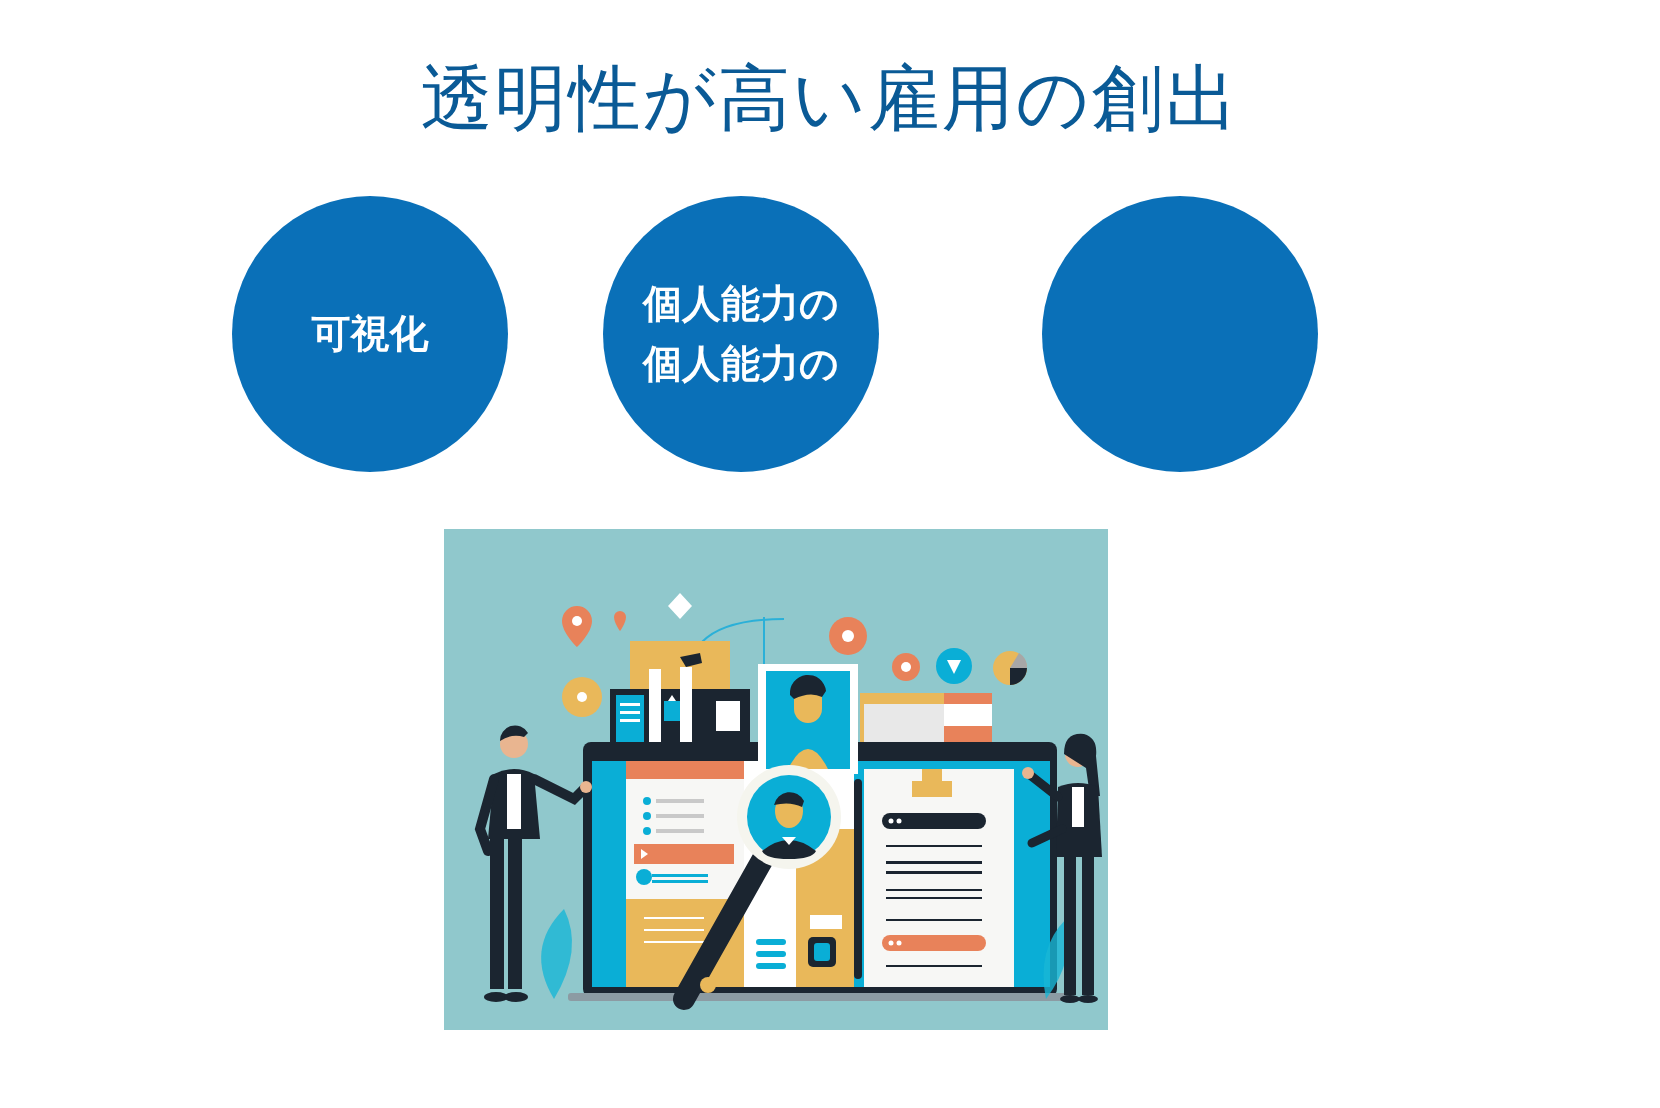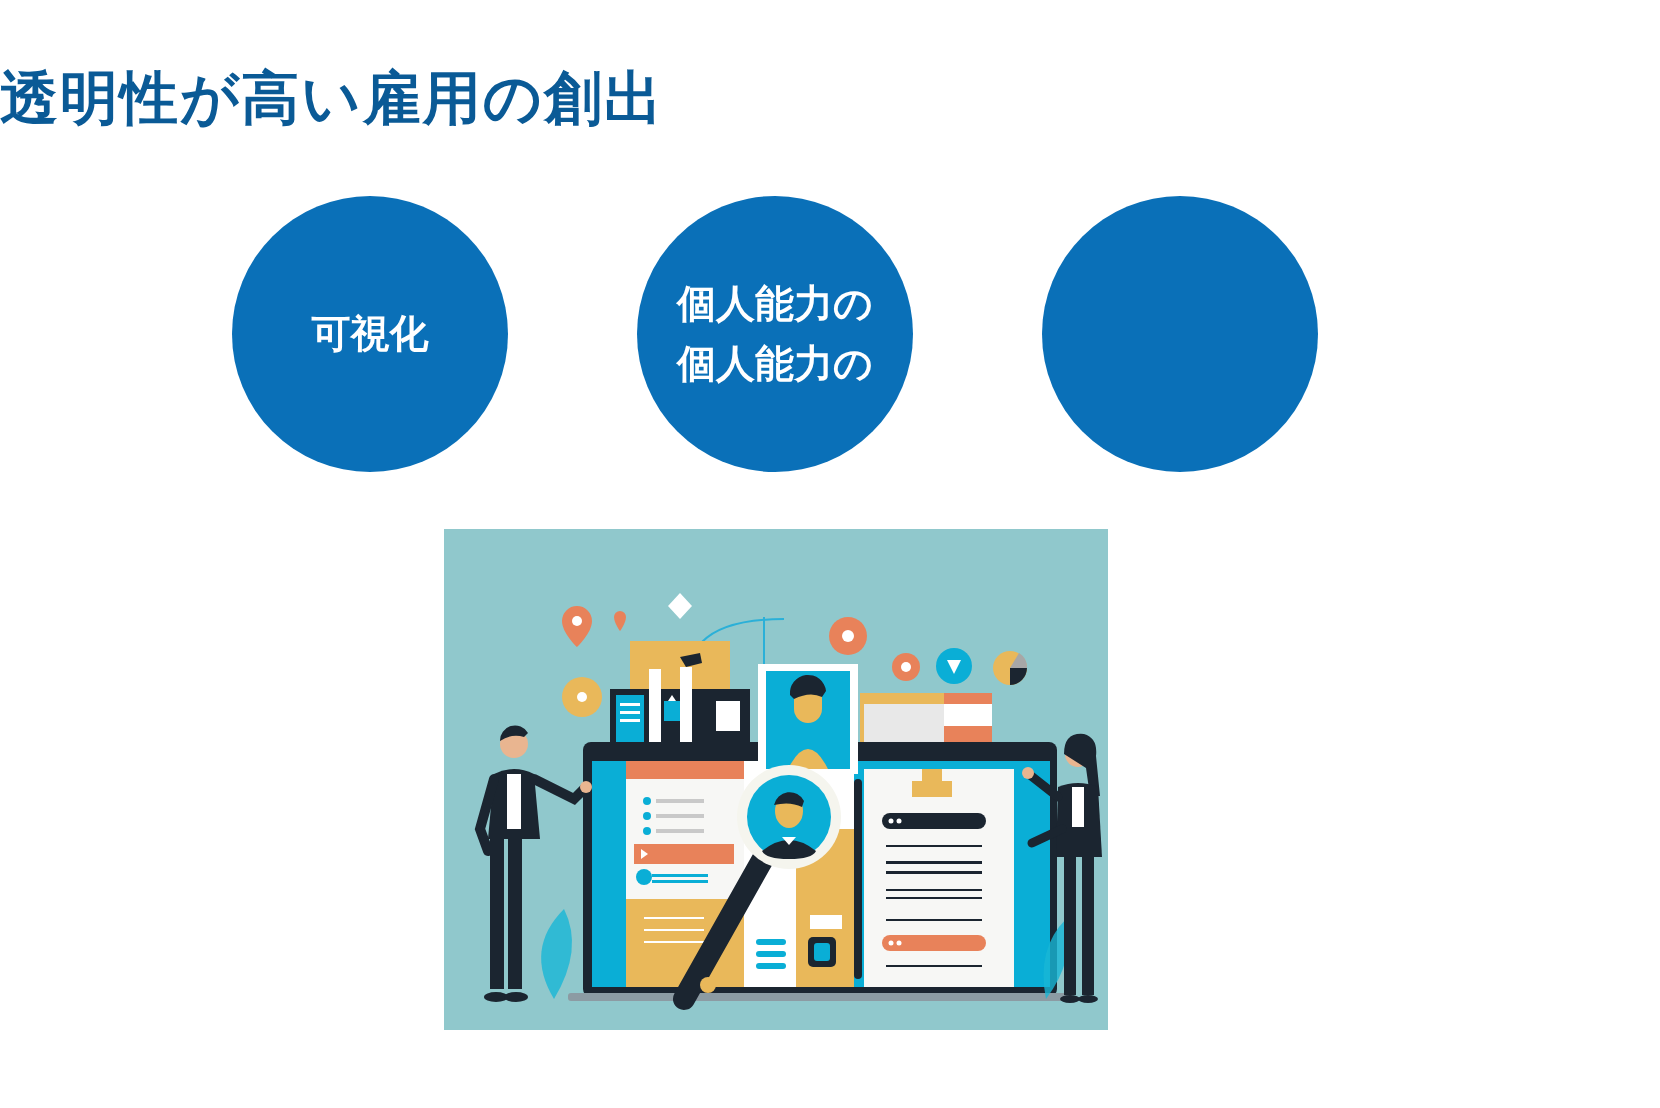--- a/index.html
+++ b/index.html
@@ -1,36 +1,36 @@
 <!DOCTYPE html>
 <html><head>
   <meta charset="utf-8">
   <style>
     html, body { margin: 0; padding: 0; background: #ffffff; }
     body { width: 1660px; height: 1108px; position: relative; overflow: hidden;
            font-family: "DejaVu Sans", "Liberation Sans", sans-serif; }
-    .title { position: absolute; left: 0; right: 0; top: 52px; text-align: left;
-             font-size: 58px; font-weight: bold; letter-spacing: 2px; line-height: 92px; }
+    .title { position: absolute; left: 0; right: 0; top: 52px; text-align: center;
+             font-size: 72px; font-weight: normal; letter-spacing: 2px; line-height: 92px; }
     .circle { position: absolute; width: 276px; height: 276px; border-radius: 50%;
               display: flex; align-items: center; justify-content: center; flex-direction: column;
               color: #ffffff; font-weight: bold; font-size: 39px; line-height: 60px; text-align: center; }
     .circle span { display: block; white-space: nowrap; }
     .illus { position: absolute; left: 444px; top: 529px; width: 664px; height: 501px; }
     .illus svg { display: block; width: 100%; height: 100%; }
   </style>
 </head>
 <body>
 
 <div class="title" style="color: rgb(10, 90, 150);">透明性が高い雇用の創出</div>
 
 <div class="circle" style="left: 232px; top: 196px; background: rgb(10, 112, 184); color: rgb(255, 255, 255);">
   <span>可視化</span>
 </div>
 
-<div class="circle" style="left: 637px; top: 196px; background: rgb(10, 112, 184); color: rgb(255, 255, 255);">
+<div class="circle" style="left: 603px; top: 196px; background: rgb(10, 112, 184); color: rgb(255, 255, 255);">
   <span>個人能力の</span>
   <span>個人能力の</span>
 </div>
 
 <div class="circle" style="left: 1042px; top: 196px; background: rgb(10, 112, 184); color: rgb(255, 255, 255);">
 </div>
 
 <div class="illus">
   <svg viewBox="0 0 664 501" xmlns="http://www.w3.org/2000/svg">
 

